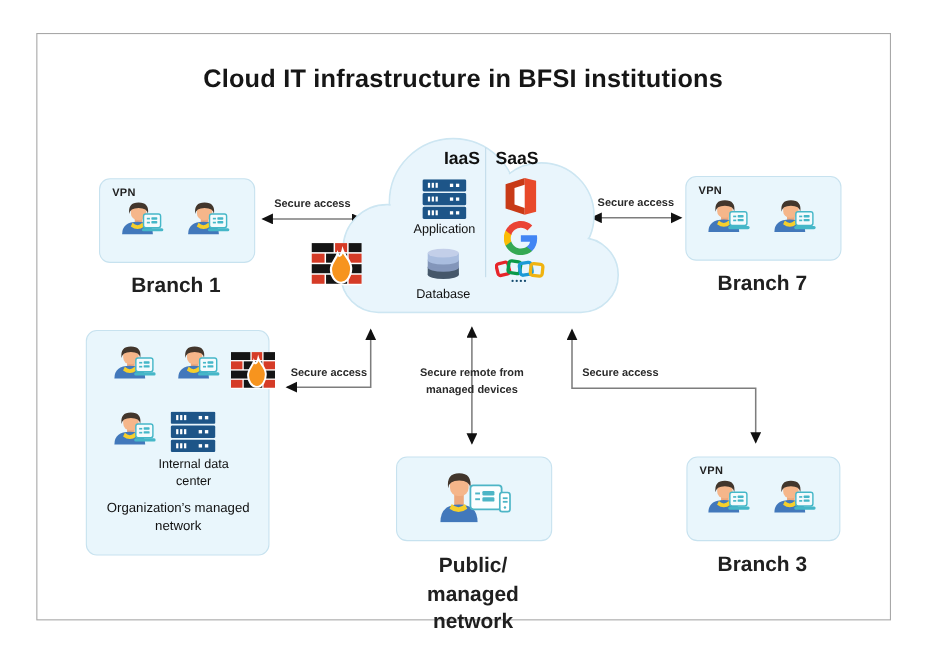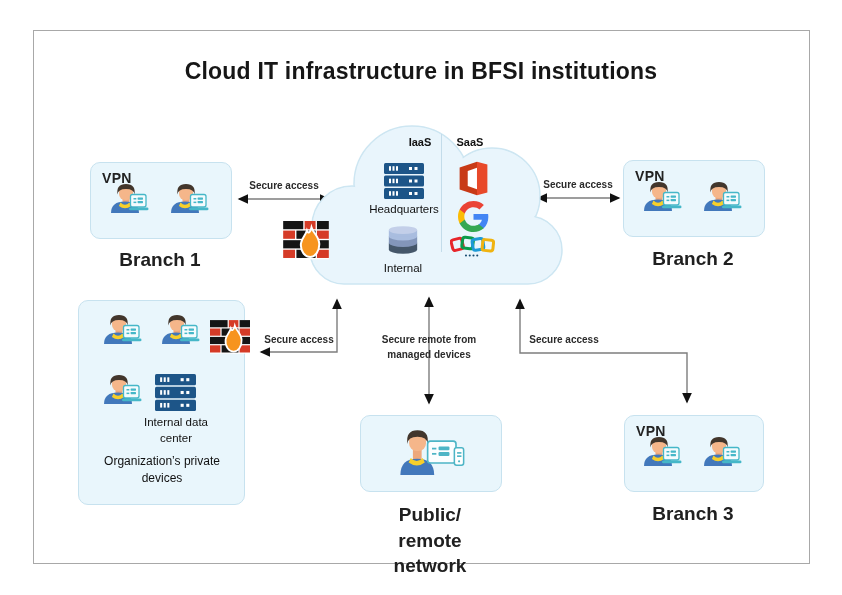--- a/index.html
+++ b/index.html
@@ -2,25 +2,25 @@
 <html><head>
 <meta charset="utf-8">
 <style>
   html,body{margin:0;padding:0;background:#fff;}
   .canvas{position:relative;width:842px;height:595px;background:#ffffff;overflow:hidden;
           font-family:"Liberation Sans",sans-serif;color:#1c1c1c;}
   .abs{position:absolute;}
   .frame{left:33px;top:30px;width:775px;height:532px;border:1px solid #a8a8a8;background:#fff;}
   .title{left:0;top:58px;width:842px;text-align:center;font-size:23px;font-weight:700;color:#161616;letter-spacing:.2px;}
   .node-box{background:#e9f6fc;border:1px solid #c7e2ef;border-radius:10px;}
-  .vpn{font-size:14px;font-weight:700;color:#222;letter-spacing:.3px;}
+  .vpn{font-size:10px;font-weight:700;color:#222;letter-spacing:.3px;}
   .node-label{font-size:19px;font-weight:600;color:#202020;text-align:center;line-height:1.35;}
   .small-label{font-size:11.5px;color:#111;text-align:center;line-height:1.4;}
   .edge-label{font-size:10px;font-weight:700;color:#2b2b2b;text-align:center;line-height:1.45;}
-  .cloud-section-label{font-size:11px;font-weight:700;color:#111;text-align:center;}
+  .cloud-section-label{font-size:16px;font-weight:700;color:#111;text-align:center;}
   .divider{width:1px;background:#c3dcea;}
   svg{display:block;}
 </style>
 </head>
 <body>
 
 <svg width="0" height="0" style="position:absolute">
   <defs>
     <marker id="ah" markerWidth="8" markerHeight="8" refX="6.5" refY="3.5" orient="auto-start-reverse">
       <path d="M0,0 L7.5,3.5 L0,7 Z" fill="#111"></path>
@@ -188,26 +188,26 @@
     <use href="#sym-cloud"></use>
   </svg>
 
   <div class="abs cloud-section-label" style="left:396px;top:136px;width:48px;">IaaS</div>
   <div class="abs cloud-section-label" style="left:446px;top:136px;width:48px;">SaaS</div>
   <div class="abs divider" style="left:441px;top:134px;height:118px;"></div>
 
   <svg class="abs" style="left:384px;top:163px;" width="40" height="36">
       <use href="#sym-server"></use>
     </svg>
-  <div class="abs small-label" style="left:367px;top:201px;width:74px;">Headquarters</div>
+  <div class="abs small-label" style="left:367px;top:201px;width:74px;">Application</div>
 
   <svg class="abs" style="left:386px;top:225px;" width="34" height="31">
       <use href="#sym-db"></use>
     </svg>
-  <div class="abs small-label" style="left:367px;top:260px;width:72px;">Internal</div>
+  <div class="abs small-label" style="left:367px;top:260px;width:72px;">Database</div>
 
   <svg class="abs" style="left:455px;top:160px;" width="37" height="37">
       <use href="#sym-office"></use>
     </svg>
   <svg class="abs" style="left:458px;top:201px;" width="31" height="31">
       <use href="#sym-google"></use>
     </svg>
   <svg class="abs" style="left:450px;top:235px;" width="47" height="23">
       <use href="#sym-zoho"></use>
     </svg>
@@ -229,21 +229,21 @@
 
   <div class="abs node-box" style="left:623px;top:160px;width:140px;height:75px;">
     <div class="abs vpn" style="left:11px;top:7px;">VPN</div>
     <svg class="abs" style="left:13px;top:19px;" width="46" height="32">
         <use href="#sym-user"></use>
       </svg>
     <svg class="abs" style="left:73px;top:19px;" width="46" height="32">
         <use href="#sym-user"></use>
       </svg>
   </div>
-  <div class="abs node-label" style="left:633px;top:246px;width:120px;">Branch 2</div>
+  <div class="abs node-label" style="left:633px;top:246px;width:120px;">Branch 7</div>
 
   <div class="abs node-box" style="left:624px;top:415px;width:138px;height:75px;">
     <div class="abs vpn" style="left:11px;top:7px;">VPN</div>
     <svg class="abs" style="left:12px;top:19px;" width="46" height="32">
         <use href="#sym-user"></use>
       </svg>
     <svg class="abs" style="left:72px;top:19px;" width="46" height="32">
         <use href="#sym-user"></use>
       </svg>
   </div>
@@ -256,26 +256,26 @@
     <svg class="abs" style="left:76px;top:12px;" width="46" height="32">
         <use href="#sym-user"></use>
       </svg>
     <svg class="abs" style="left:18px;top:72px;" width="46" height="32">
         <use href="#sym-user"></use>
       </svg>
     <svg class="abs" style="left:76px;top:73px;" width="41" height="37">
         <use href="#sym-server"></use>
       </svg>
     <div class="abs small-label" style="left:65px;top:113px;width:64px;">Internal data center</div>
-    <div class="abs small-label" style="left:13px;top:152px;width:140px;font-size:12px;">Organization’s private devices</div>
+    <div class="abs small-label" style="left:13px;top:152px;width:140px;font-size:12px;">Organization’s managed network</div>
   </div>
   <svg class="abs" style="left:210px;top:320px;" width="40" height="37">
       <use href="#sym-firewall"></use>
     </svg>
 
   <div class="abs node-box" style="left:360px;top:415px;width:140px;height:75px;">
     <svg class="abs" style="left:36px;top:11px;" width="70" height="48">
         <use href="#sym-user-desktop"></use>
       </svg>
   </div>
-  <div class="abs node-label" style="left:370px;top:502px;width:120px;">Public/ remote network</div>
+  <div class="abs node-label" style="left:370px;top:502px;width:120px;">Public/ managed network</div>
 
 </div>
 
 </body></html>

